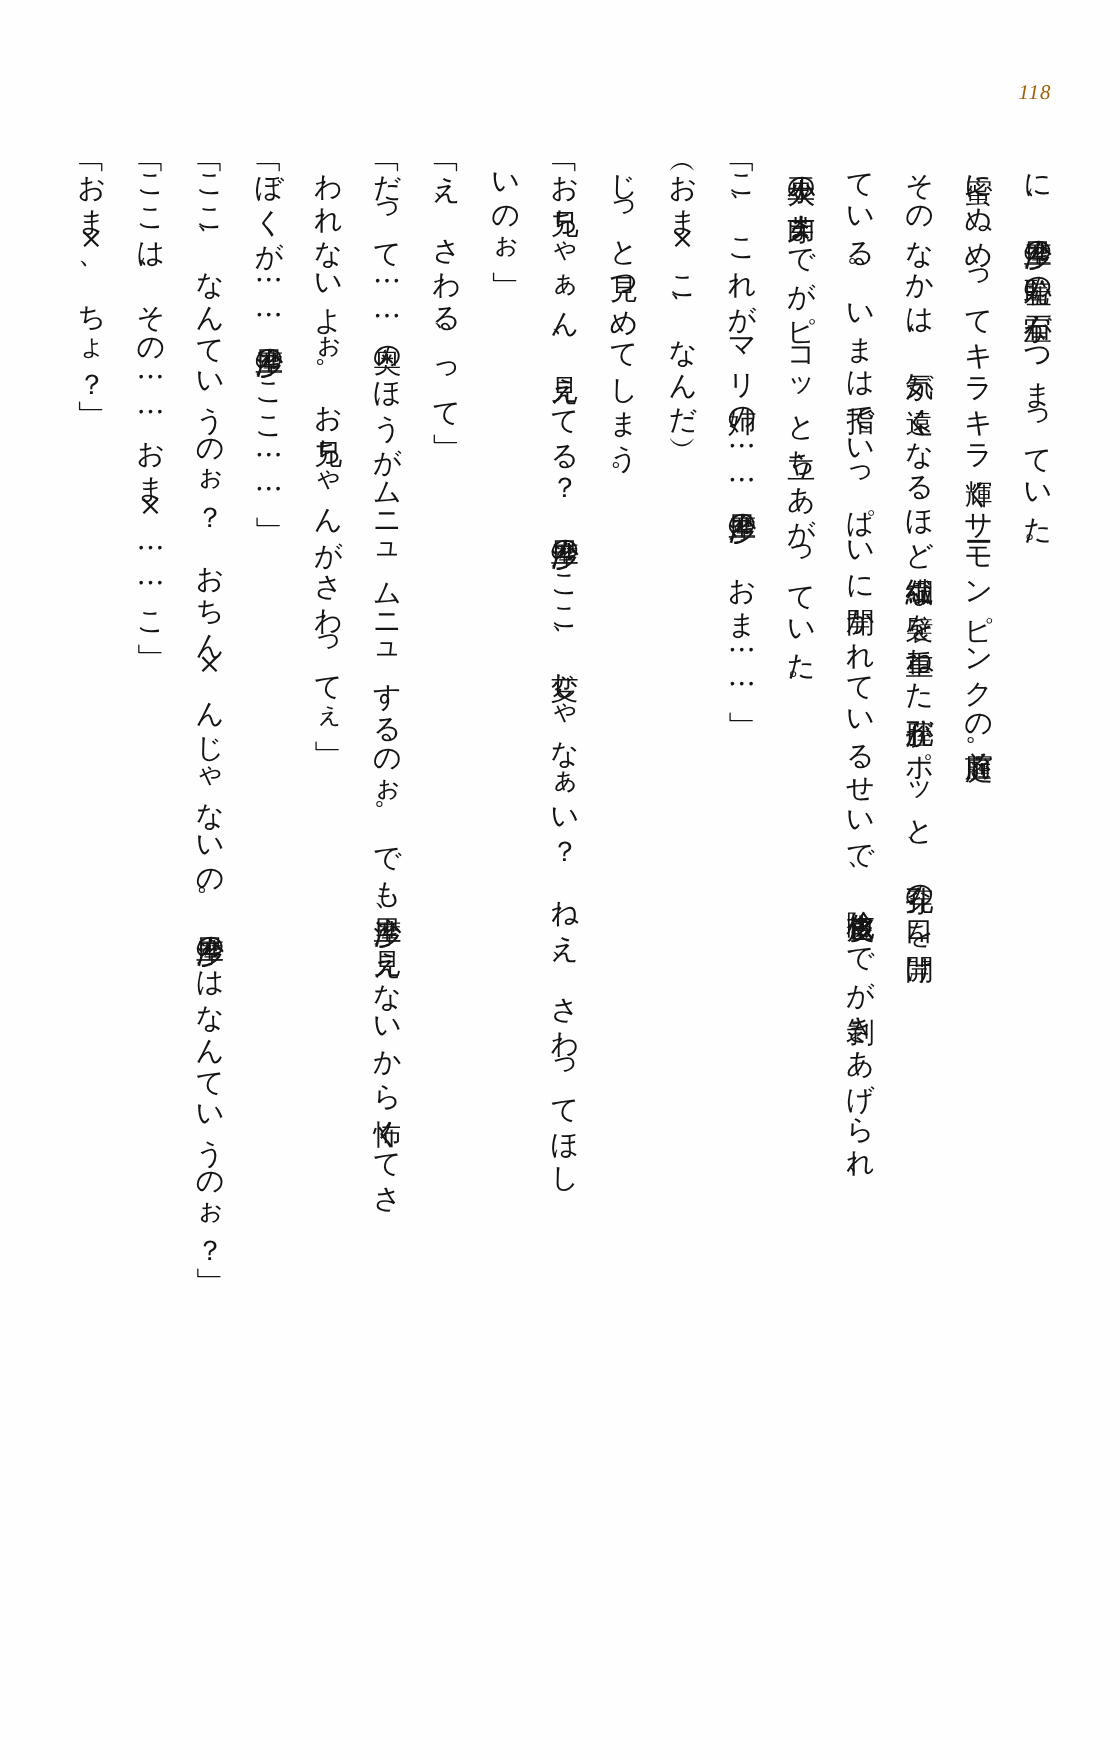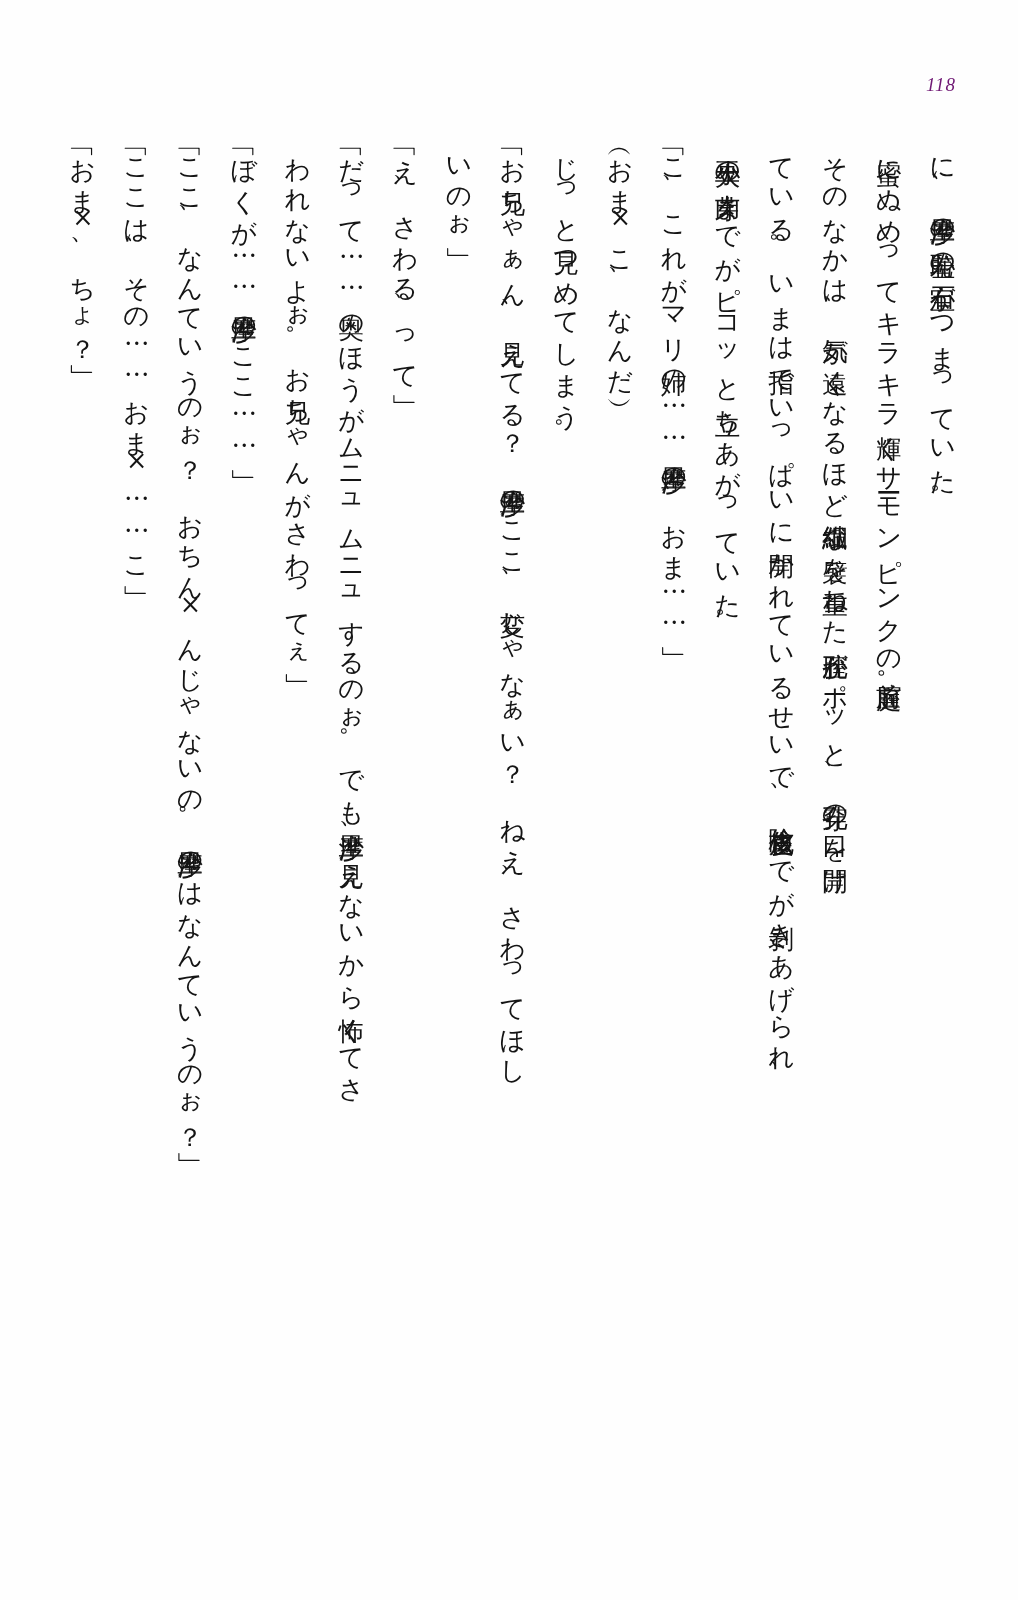--- a/index.html
+++ b/index.html
@@ -21,21 +21,21 @@
     background: #fefefe;
   }
   .page-number {
     position: absolute;
     top: 74px;
     right: 62px;
     font-size: 19px;
     font-style: italic;
     font-family: "Liberation Serif", "DejaVu Serif", serif;
     letter-spacing: 1px;
-    color: #701a75;
+    color: #a16207;
   }
   .text-block {
     position: absolute;
     top: 140px;
     right: 52px;
     left: 52px;
     bottom: 90px;
     writing-mode: vertical-rl;
     text-orientation: upright;
     font-size: 25.5px;

